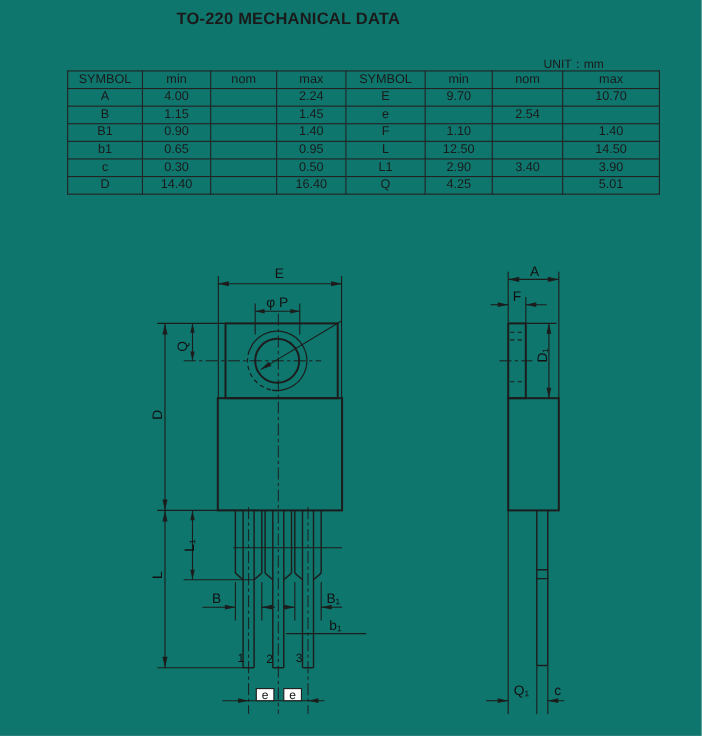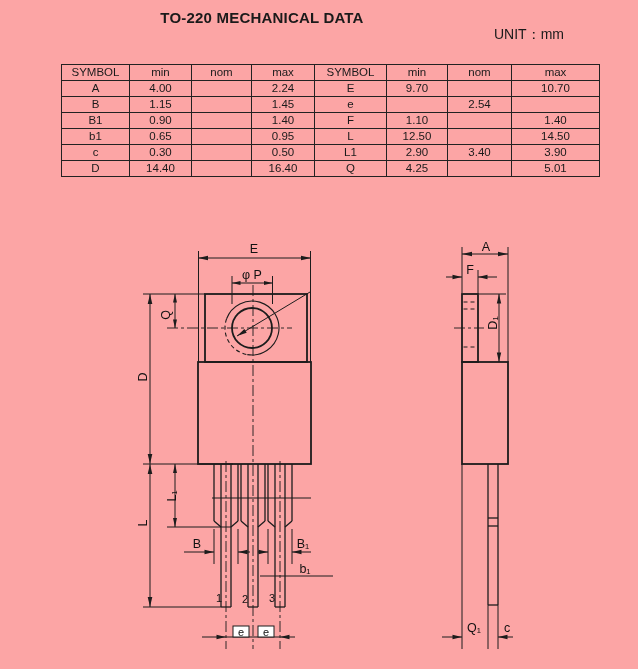--- a/index.html
+++ b/index.html
@@ -1,20 +1,20 @@
 <!DOCTYPE html>
 <html><head>
 <meta charset="utf-8">
 <style>
   html,body{margin:0;padding:0;background:#fff;}
-  .page{position:relative;width:638px;height:669px;background:#fca5a5;overflow:hidden;
+  .page{position:relative;width:638px;height:669px;background:#0f766e;overflow:hidden;
         font-family:"Liberation Sans",sans-serif;color:#1a1a1a;}
   .title{position:absolute;top:9px;left:0;width:524px;text-align:center;
          font-size:15px;font-weight:bold;letter-spacing:.2px;}
-  .unit{position:absolute;top:26px;left:494px;font-size:14px;text-align:right;}
+  .unit{position:absolute;top:51px;left:494px;font-size:11px;text-align:right;}
   table.mech{position:absolute;left:61px;top:64px;width:538px;border-collapse:collapse;
              table-layout:fixed;border-radius:11px;}
   table.mech th,table.mech td{border:1px solid #222;font-size:11.5px;font-weight:normal;
              text-align:center;vertical-align:middle;padding:0;height:15px;
              white-space:nowrap;overflow:hidden;line-height:1.1;}
   svg.draw{position:absolute;left:0;top:0;}
   svg .ln{stroke:#1c1c1c;fill:none;stroke-width:1;}
   svg .o{stroke:#1c1c1c;fill:none;stroke-width:1.8;}
   svg .md{stroke:#1c1c1c;fill:none;stroke-width:1.3;}
   svg .cl{stroke:#1c1c1c;fill:none;stroke-width:.9;stroke-dasharray:11 3 3 3;}

